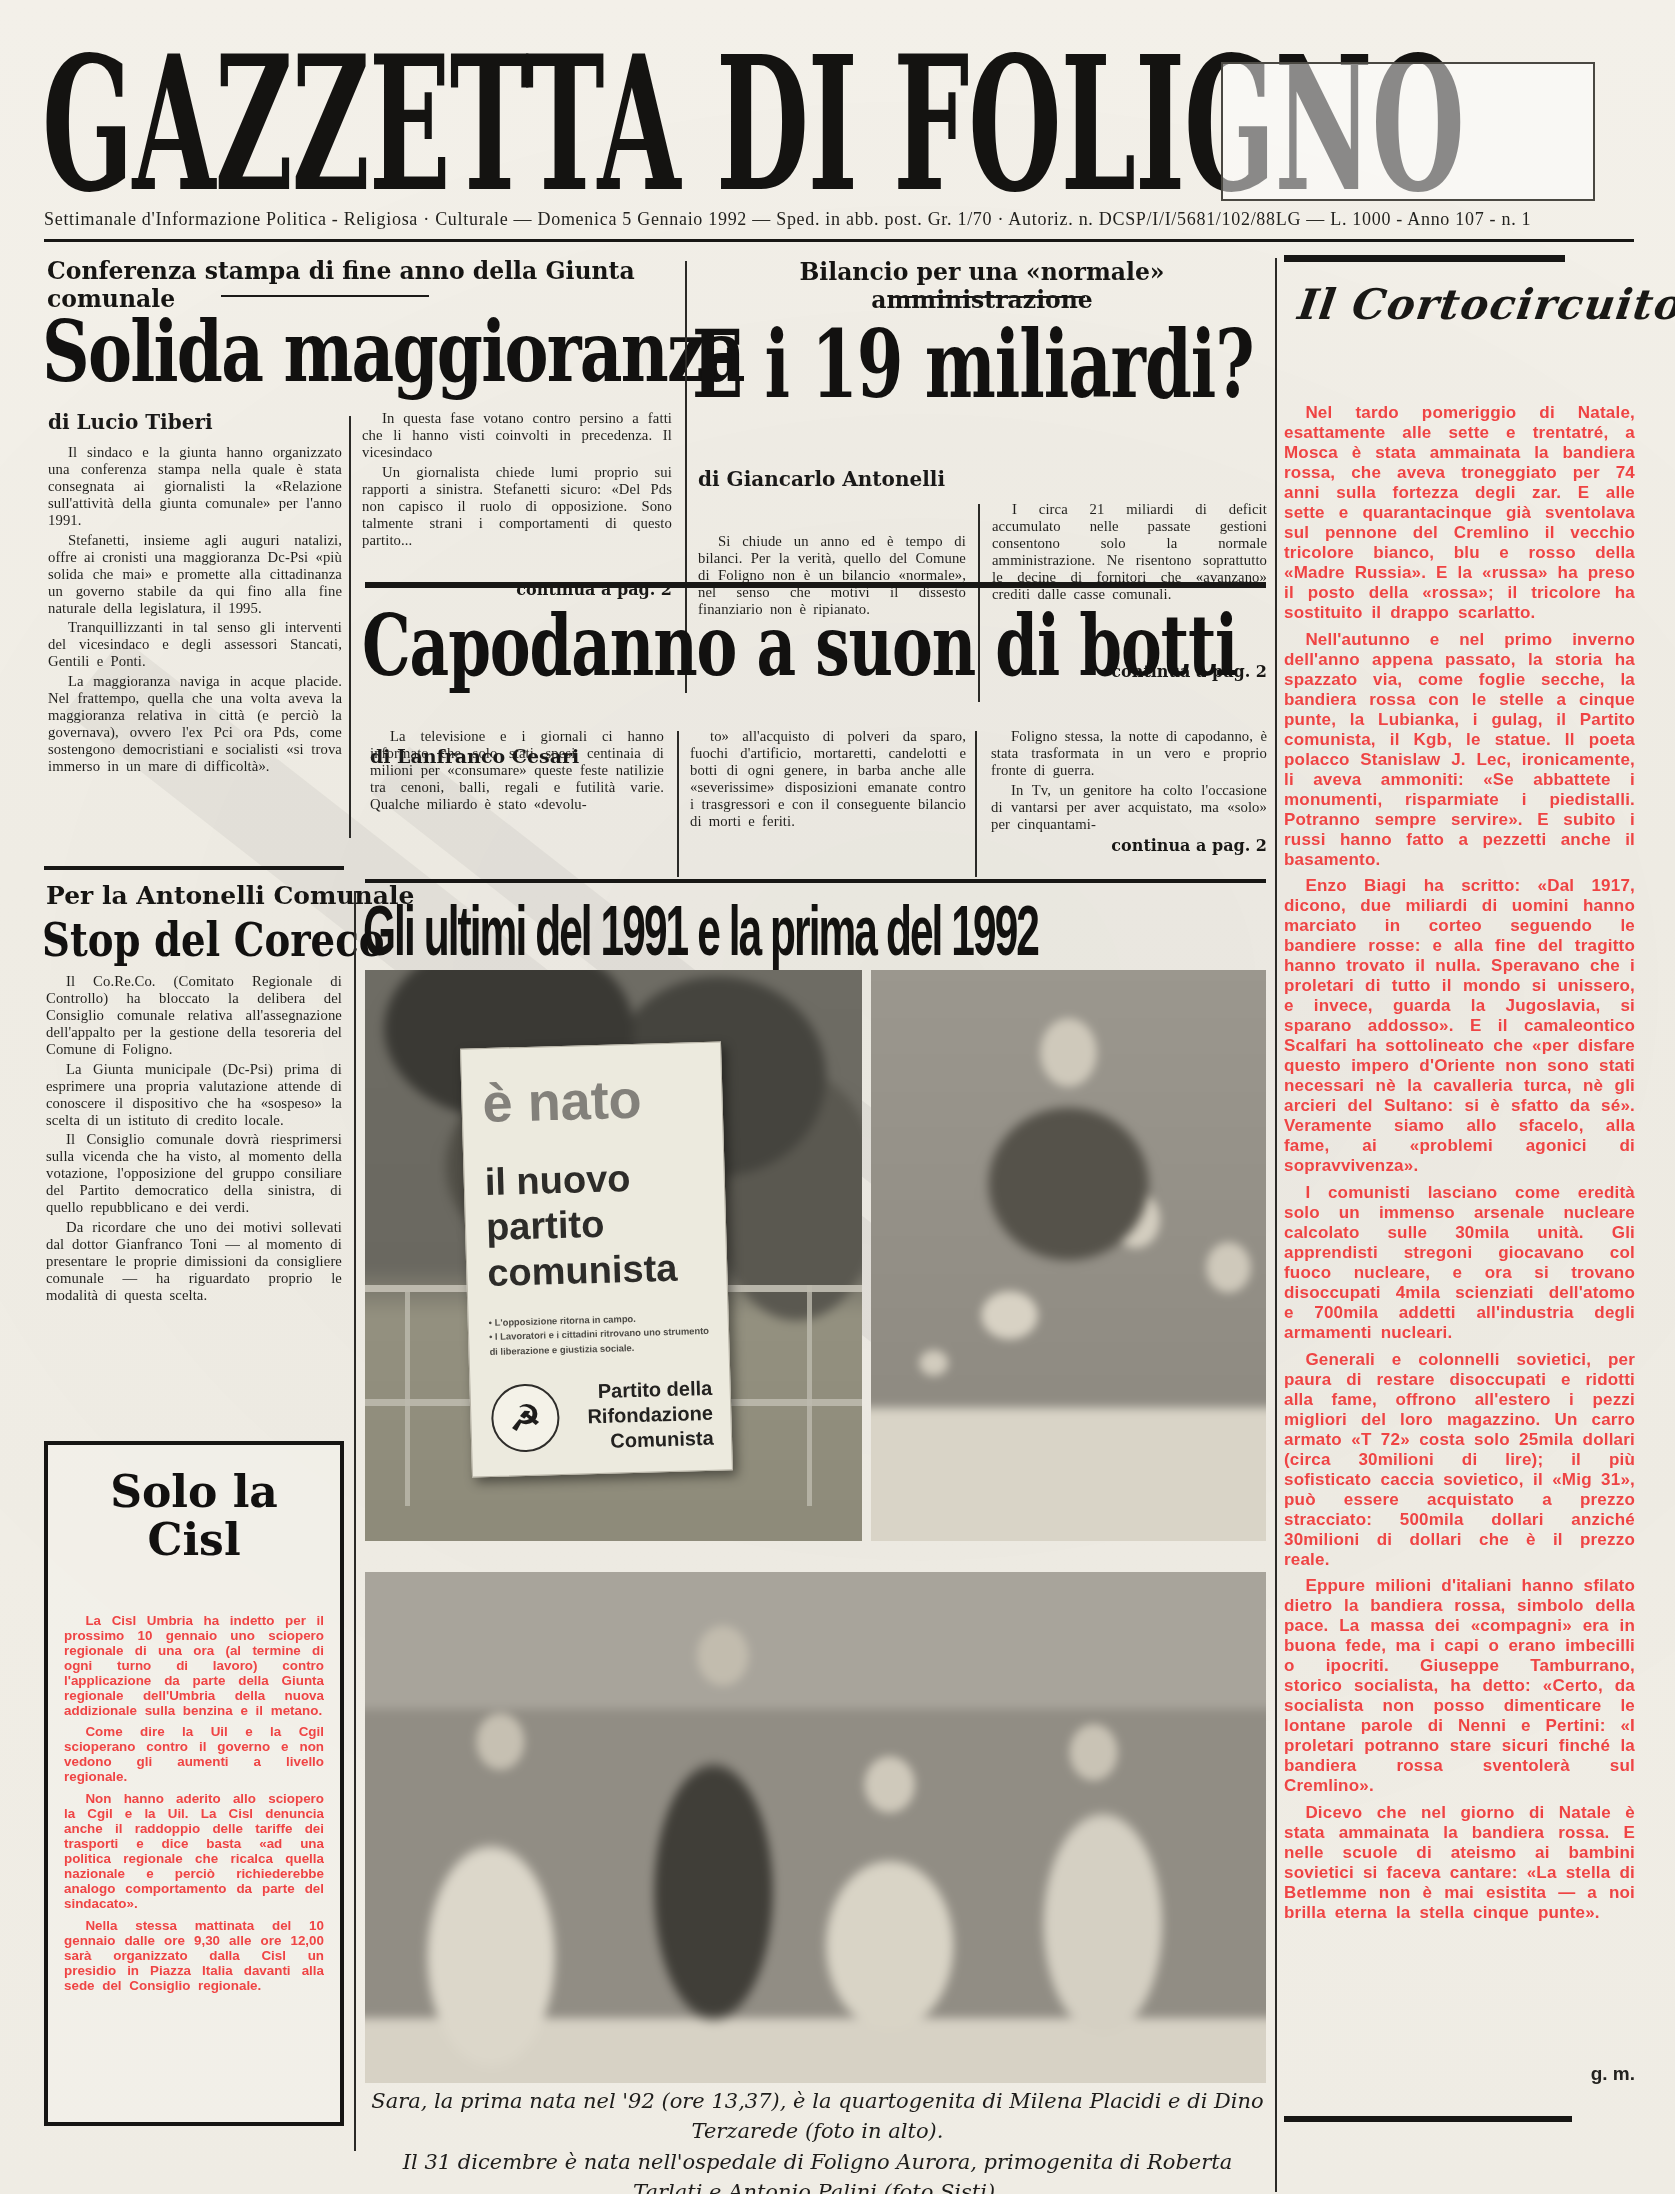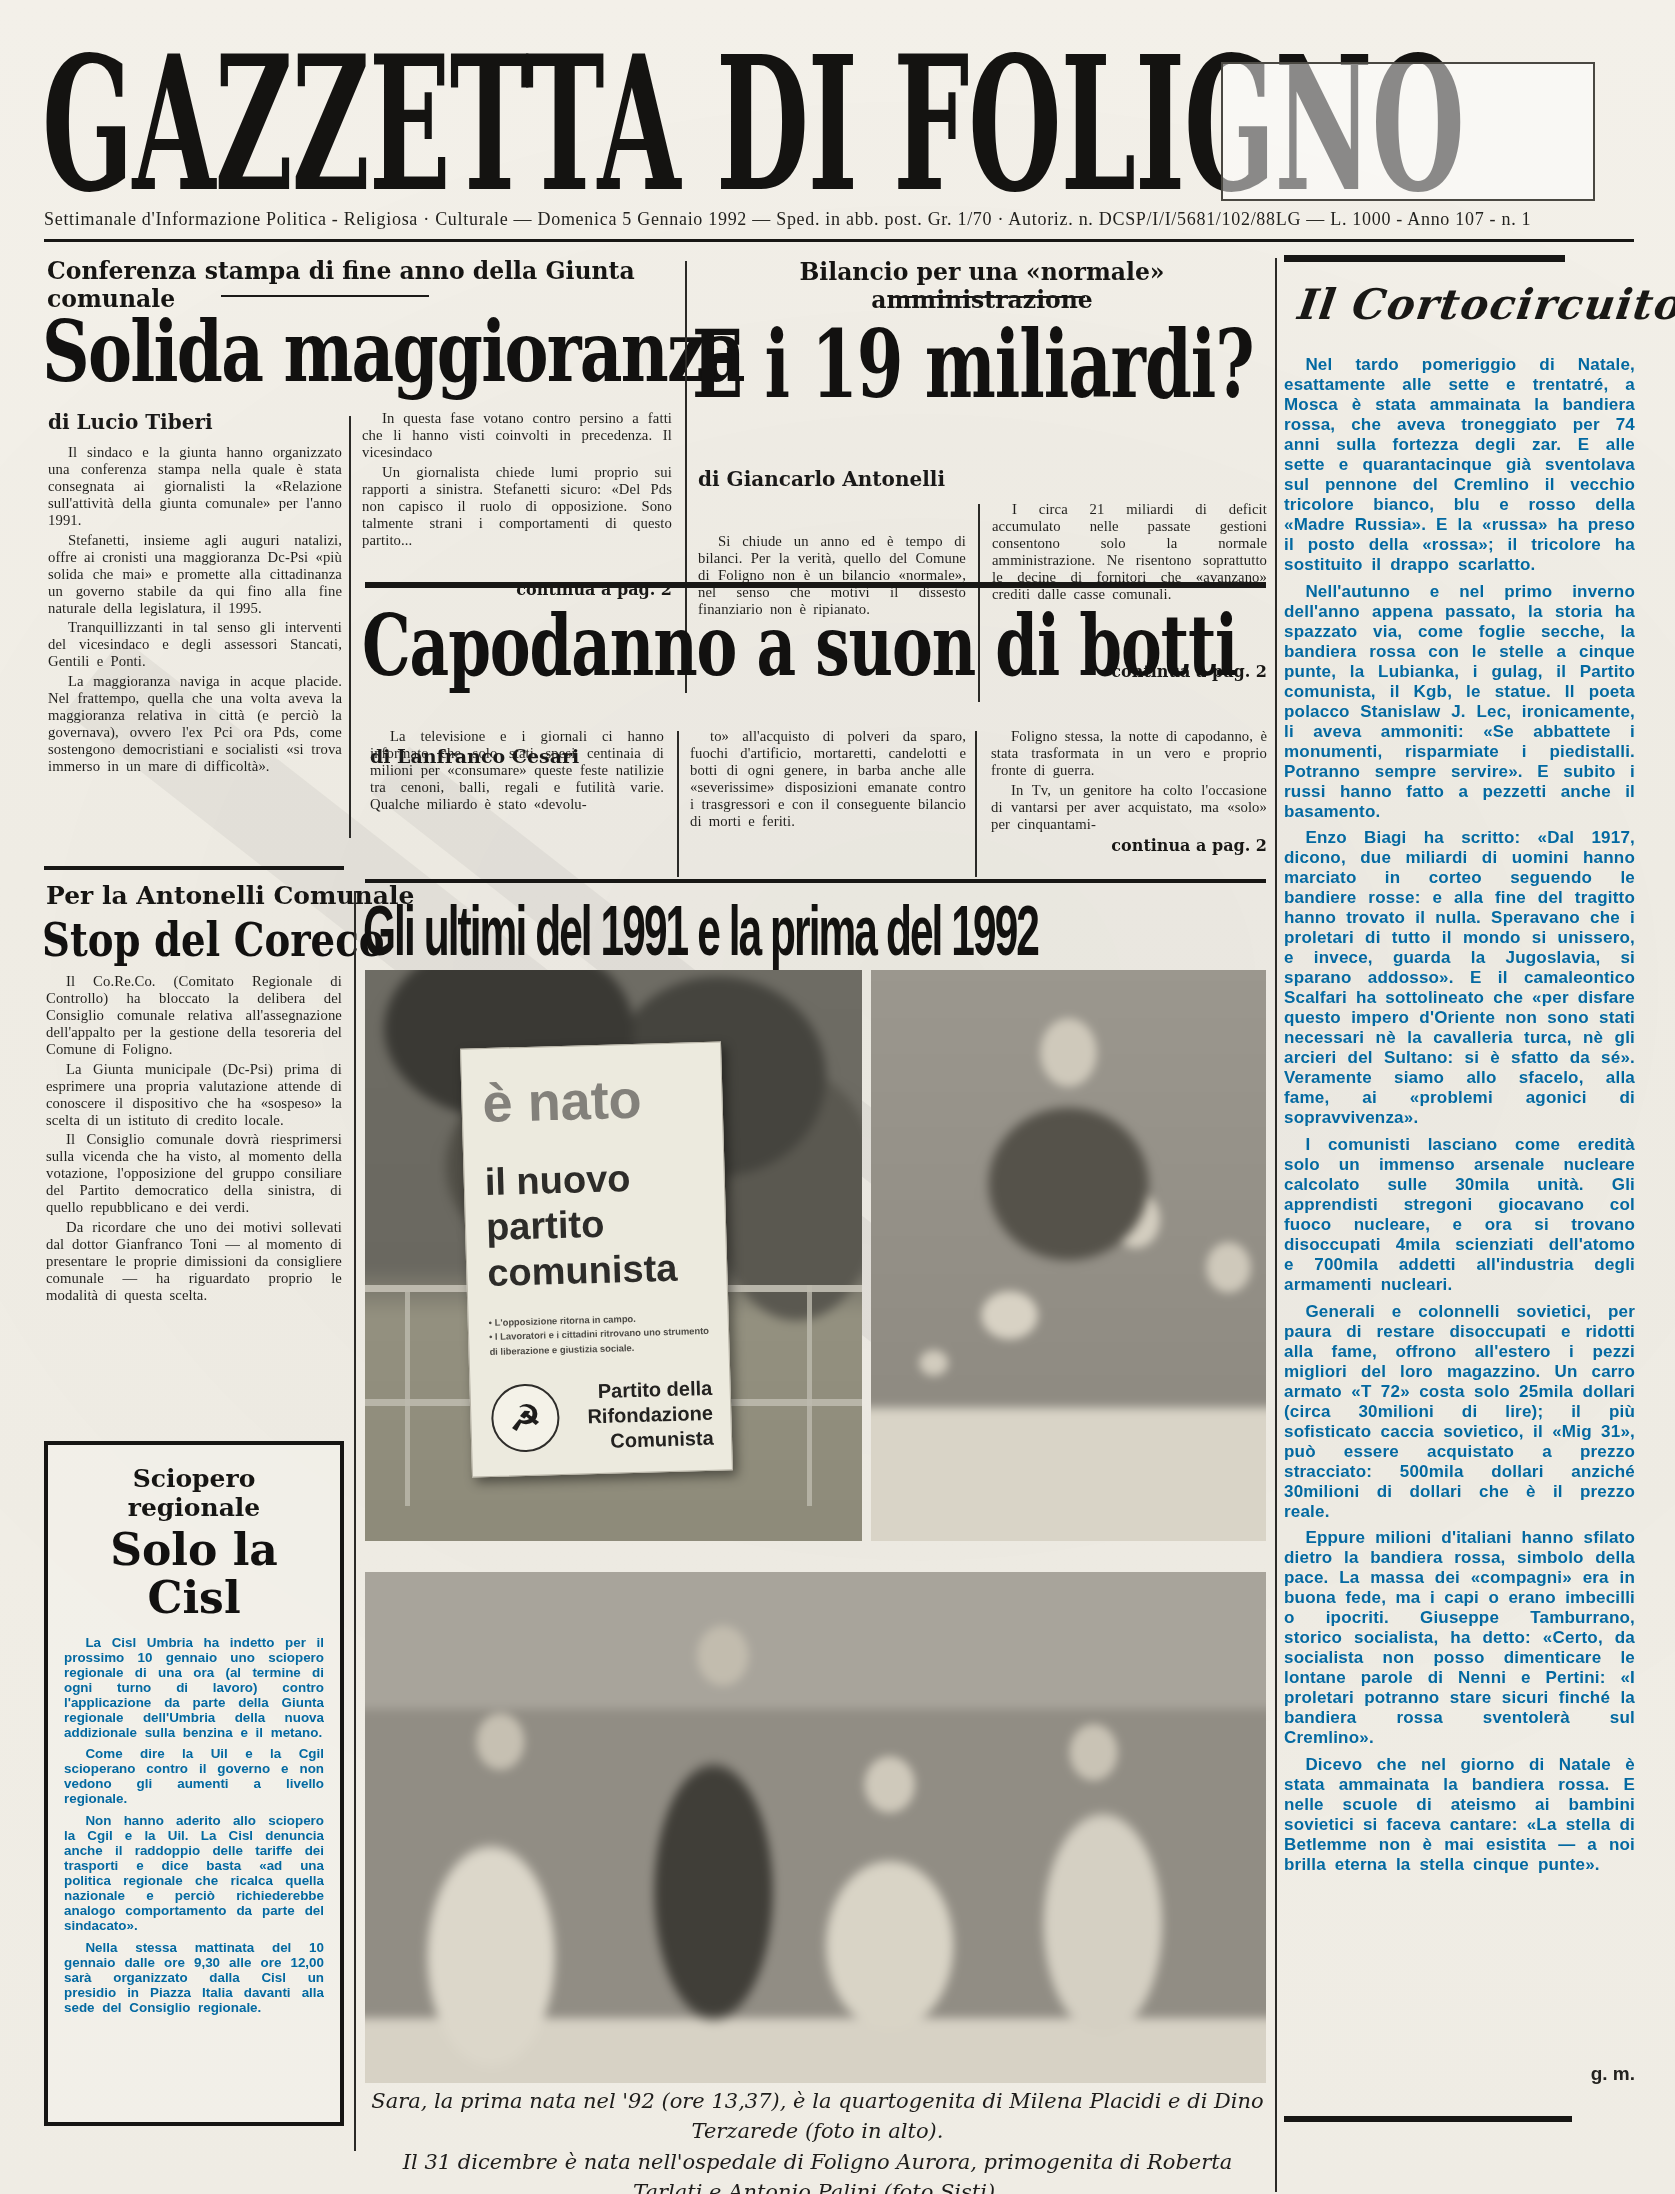--- a/index.html
+++ b/index.html
@@ -24,21 +24,21 @@
   
   .kicker{font-family:"DejaVu Serif", serif;font-weight:bold;font-size:23.5px;color:#161513;}
   .kicker-underline{height:2px;background:#1b1a18;}
   .headline{font-family:"DejaVu Serif", serif;font-weight:bold;color:#121110;white-space:nowrap;transform-origin:left top;}
   .byline{font-family:"DejaVu Serif", serif;font-weight:bold;font-size:20px;color:#1a1918;}
   
   .body-serif{font-size:14.7px;line-height:17px;text-align:justify;word-spacing:3.4px;letter-spacing:0.1px;color:#201f1c;}
   .body-serif p{margin:0 0 2.7px 0;text-indent:20px;}
   .continua{font-family:"DejaVu Serif", serif;font-weight:bold;font-size:16px;text-align:right;color:#181715;}
   
-  .body-sansbold{font-family:"Liberation Sans", sans-serif;font-weight:bold;text-align:justify;color:#0369a1;}
+  .body-sansbold{font-family:"Liberation Sans", sans-serif;font-weight:bold;text-align:justify;color:#ef4444;margin-top:48px;}
   .body-sansbold p{margin:0 0 6.7px 0;text-indent:21.4px;}
   .corto-body{font-size:17px;line-height:20px;word-spacing:4px;letter-spacing:0.2px;}
   .cisl-body{font-size:13.4px;line-height:15px;word-spacing:4px;}
   .script-head{
     font-family:"DejaVu Serif", serif;font-style:italic;font-weight:bold;font-size:42px;
     transform:skewX(-8deg);transform-origin:left bottom;color:#191816;letter-spacing:1.3px;white-space:nowrap;
   }
   .sans-head{font-family:"Liberation Sans", sans-serif;font-weight:bold;color:#131210;white-space:nowrap;transform-origin:left top;}
   
   .photo{position:absolute;overflow:hidden;background:#8f8b82;box-shadow:0 0 0 0.7px #55534d inset;}
@@ -192,21 +192,20 @@
 <div class="abs headline" style="left:42px;top:913px;font-size:42px;transform:scale(0.92,1.1);">Stop del Coreco</div>
 <div class="abs body-serif" style="left:46px;top:973px;width:296px;height:432px;overflow:hidden;">
     <p>Il Co.Re.Co. (Comitato Regionale di Controllo) ha bloccato la delibera del Consiglio comunale relativa all'assegnazione dell'appalto per la gestione della tesoreria del Comune di Foligno.</p>
     <p>La Giunta municipale (Dc-Psi) prima di esprimere una propria valutazione attende di conoscere il dispositivo che ha «sospeso» la scelta di un istituto di credito locale.</p>
     <p>Il Consiglio comunale dovrà riesprimersi sulla vicenda che ha visto, al momento della votazione, l'opposizione del gruppo consiliare del Partito democratico della sinistra, di quello repubblicano e dei verdi.</p>
     <p>Da ricordare che uno dei motivi sollevati dal dottor Gianfranco Toni — al momento di presentare le proprie dimissioni da consigliere comunale — ha riguardato proprio le modalità di questa scelta.</p>
   </div>
 <div class="vrule" style="left:354px;top:891px;height:1260px;"></div>
 
 <div class="abs cisl-box" style="left:44px;top:1441px;width:300px;height:685px;box-sizing:border-box;padding:19px 16px;">
-  <div class="kicker center" style="font-size:25px;">Sciopero regionale</div>
   <div class="center" style="font-family:'DejaVu Serif',serif;font-weight:bold;font-size:44px;line-height:1.1;margin:4px 0 12px 0;color:#121110;">Solo la Cisl</div>
   <div class="body-sansbold cisl-body" style="height:550px;overflow:hidden;">
       <p>La Cisl Umbria ha indetto per il prossimo 10 gennaio uno sciopero regionale di una ora (al termine di ogni turno di lavoro) contro l'applicazione da parte della Giunta regionale dell'Umbria della nuova addizionale sulla benzina e il metano.</p>
       <p>Come dire la Uil e la Cgil scioperano contro il governo e non vedono gli aumenti a livello regionale.</p>
       <p>Non hanno aderito allo sciopero la Cgil e la Uil. La Cisl denuncia anche il raddoppio delle tariffe dei trasporti e dice basta «ad una politica regionale che ricalca quella nazionale e perciò richiederebbe analogo comportamento da parte del sindacato».</p>
       <p>Nella stessa mattinata del 10 gennaio dalle ore 9,30 alle ore 12,00 sarà organizzato dalla Cisl un presidio in Piazza Italia davanti alla sede del Consiglio regionale.</p>
     </div>
 </div>
 
 <div class="vrule" style="left:1275px;top:258px;height:1934px;width:2px;"></div>

